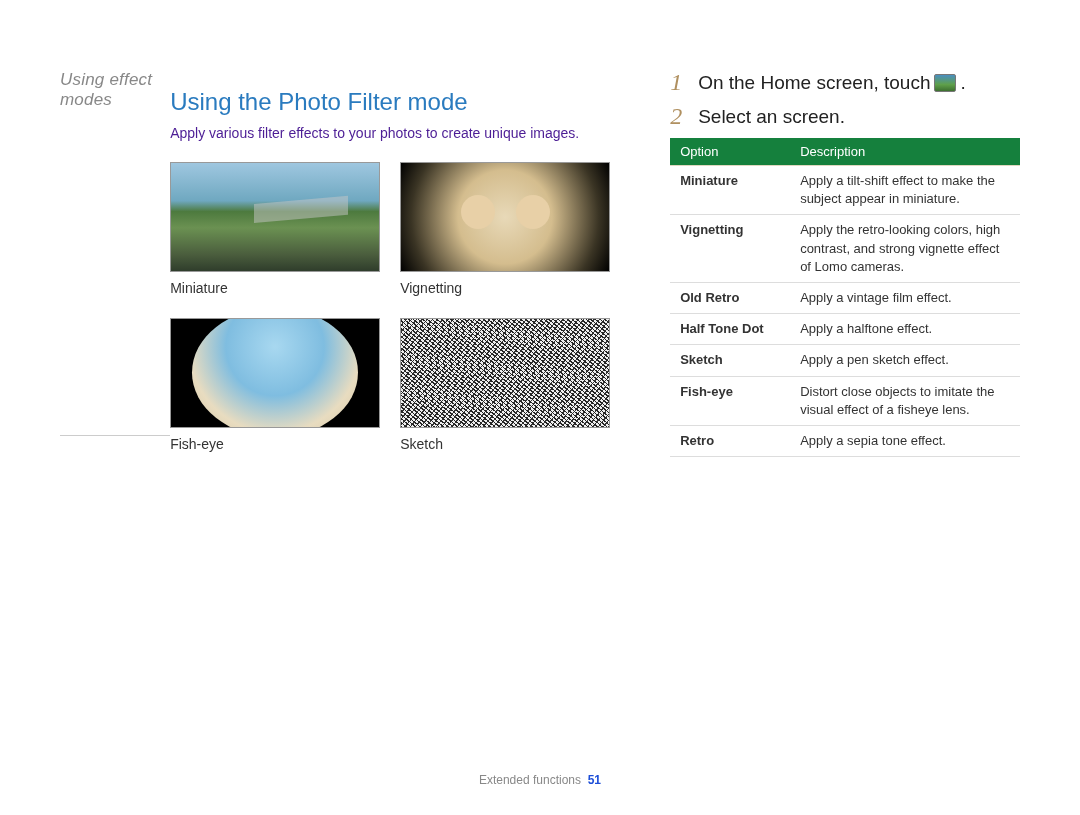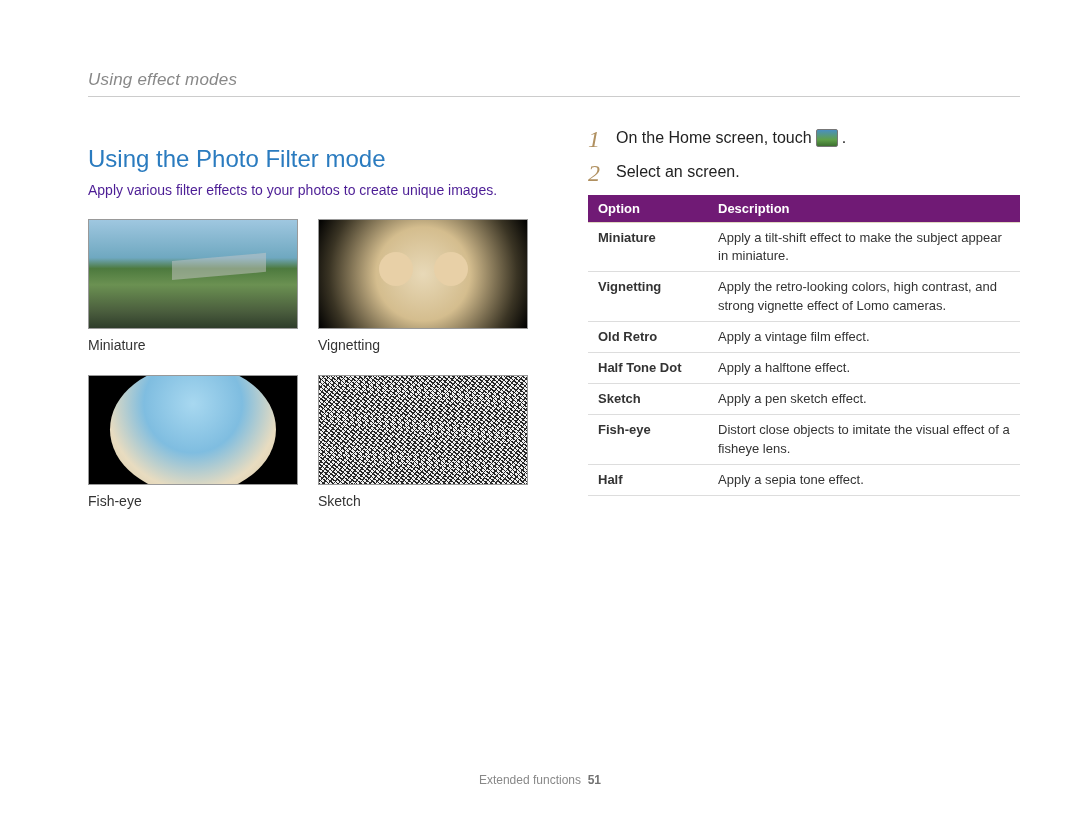--- a/index.html
+++ b/index.html
@@ -6,23 +6,22 @@
     margin: 0;
     padding: 0;
     font-family: Arial, Helvetica, sans-serif;
     background: #fff;
     width: 1080px;
     height: 815px;
     position: relative;
     color: #333;
   }
   .page {
-    padding: 70px 60px 0 88px;
-    display: flex;
-    flex-direction: column;
+    padding: 70px 60px 0 60px;
+    display: flex;
   }
   .breadcrumb {
     color: #888;
     font-size: 17px;
     font-weight: 300;
     border-bottom: 1px solid #ccc;
     padding-bottom: 6px;
     margin-bottom: 30px;
     font-style: italic;
     letter-spacing: 0.2px;
@@ -118,21 +117,21 @@
   .step-num {
     color: #b09060;
     font-size: 24px;
     font-style: italic;
     font-family: Georgia, serif;
     line-height: 1;
     width: 18px;
     flex: none;
   }
   .step-text {
-    font-size: 16px;
+    font-size: 19px;
     color: #222;
     padding-top: 2px;
     display: flex;
     align-items: center;
     gap: 4px;
   }
   .home-icon {
     display: inline-block;
     width: 20px;
     height: 16px;
@@ -142,45 +141,45 @@
     position: relative;
     vertical-align: middle;
   }
   table.opts {
     border-collapse: collapse;
     width: 100%;
     margin-top: 10px;
     font-size: 13px;
   }
   table.opts th {
-    background: #701a75;
+    background: #15803d;
     color: #fff;
     text-align: left;
-    font-weight: 700;
+    font-weight: 400;
     padding: 6px 10px;
     border-bottom: 1px solid #e0d8c0;
   }
   table.opts th:first-child { width: 100px; }
   table.opts td {
     padding: 6px 10px;
     border-bottom: 1px solid #ddd;
     vertical-align: top;
     line-height: 1.4;
   }
   table.opts td.optname { font-weight: 700; }
   .footer {
     position: absolute;
     bottom: 28px;
     left: 0;
     width: 100%;
     text-align: center;
     font-size: 12px;
     color: #888;
   }
-  .footer .pageno { color: #737373; font-weight: 700; }
+  .footer .pageno { color: #1d4ed8; font-weight: 700; }
 </style>
 </head>
 <body>
 
 <div class="page">
   <div class="breadcrumb">Using effect modes</div>
 
   <div class="columns">
     <div class="col-left">
       <h2 class="section-title">Using the Photo Filter mode</h2>
@@ -243,21 +242,21 @@
             </tr>
           <tr>
               <td class="optname">Sketch</td>
               <td>Apply a pen sketch effect.</td>
             </tr>
           <tr>
               <td class="optname">Fish-eye</td>
               <td>Distort close objects to imitate the visual effect of a fisheye lens.</td>
             </tr>
           <tr>
-              <td class="optname">Half</td>
+              <td class="optname">Retro</td>
               <td>Apply a sepia tone effect.</td>
             </tr>
         </tbody>
       </table>
     </div>
   </div>
 </div>
 
 <div class="footer">
   <span>Extended functions</span>&nbsp;

